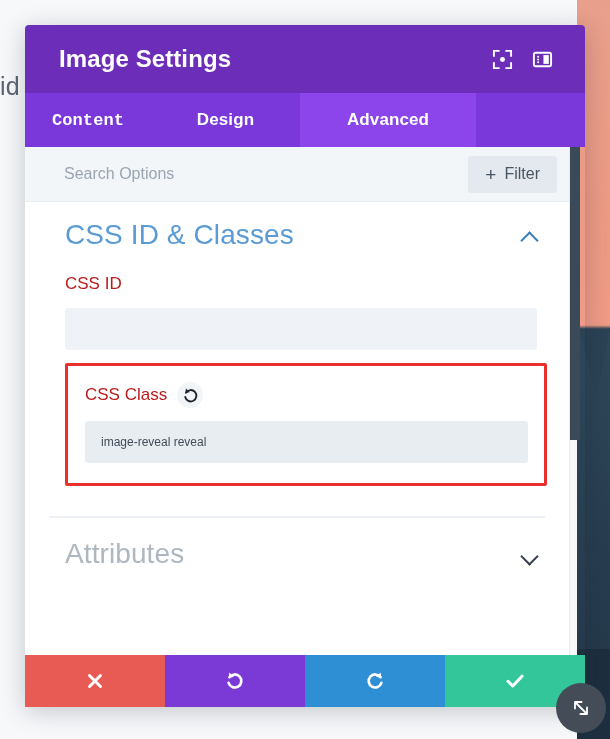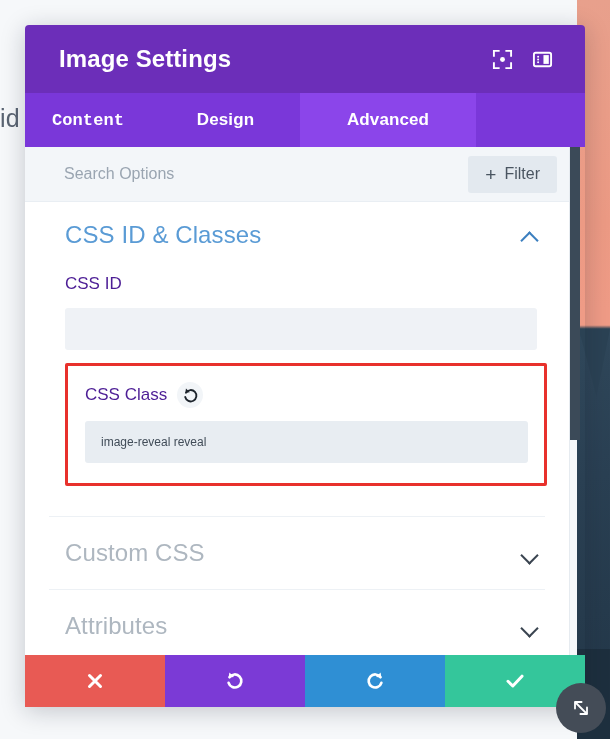--- a/index.html
+++ b/index.html
@@ -18,21 +18,21 @@
   
   #page-backdrop {
     position: absolute;
     inset: 0;
     background: #f6f8fa;
     overflow: hidden;
   }
   #backdrop-text {
     position: absolute;
     left: 0px;
-    top: 104px;
+    top: 72px;
     font-size: 25px;
     color: #5a6472;
     letter-spacing: .3px;
     font-family: "Liberation Sans", sans-serif;
   }
   
   #photo-strip {
     position: absolute;
     left: 577px;
     top: 0px;
@@ -185,21 +185,21 @@
   .section-header {
     display: flex;
     align-items: center;
     justify-content: space-between;
     padding: 0 30px 0 40px;
     height: 66px;
     box-sizing: border-box;
     cursor: pointer;
   }
   .section-title {
-    font-size: 24px;
+    font-size: 28px;
     letter-spacing: .1px;
   }
   .section-title.open { color: #5a9bd5; }
   .section-title.closed { color: #aeb7c0; }
 
   .chev {
     width: 18px;
     height: 11px;
     position: relative;
   }
@@ -223,21 +223,21 @@
   .section-divider {
     height: 1px;
     background: #edf1f5;
     margin: 0 24px 0 24px;
   }
 
   
   .field-group { padding: 0 32px 0 40px; }
   .field-label {
     font-size: 17px;
-    color: #4c1d95;
+    color: #b91c1c;
     margin-bottom: 14px;
     display: flex;
     align-items: center;
     gap: 10px;
   }
   .text-field {
     display: block;
     width: 100%;
     height: 42px;
     box-sizing: border-box;
@@ -384,24 +384,20 @@
             <path d="M4.2 6.0 A6 6 0 1 1 3.4 10.6" fill="none" stroke="#1d242c" stroke-width="2" stroke-linecap="round"></path>
             <path d="M8.3 5.6 L3.5 6.2 L4.2 1.5 Z" fill="#1d242c"></path>
           </svg>
         </span>
       </div>
       <input id="css-class-field" class="text-field" type="text" value="image-reveal reveal" style="">
     </div>
 
     <div class="section-divider" style="margin-top:30px;"></div>
 
-    <div class="section-header" style="height:72px;">
-      <span class="section-title closed">Custom CSS</span>
-      <span class="chev"></span>
-    </div>
 
     <div class="section-divider"></div>
 
     <div class="section-header" style="height:72px;">
       <span class="section-title closed">Attributes</span>
       <span class="chev"></span>
     </div>
 
   </div>
 

